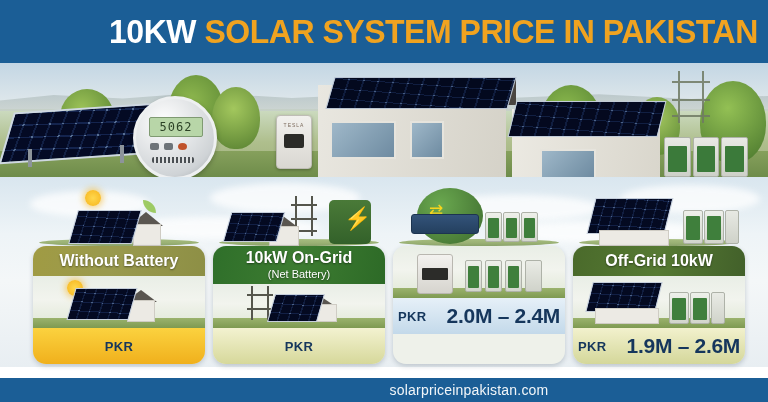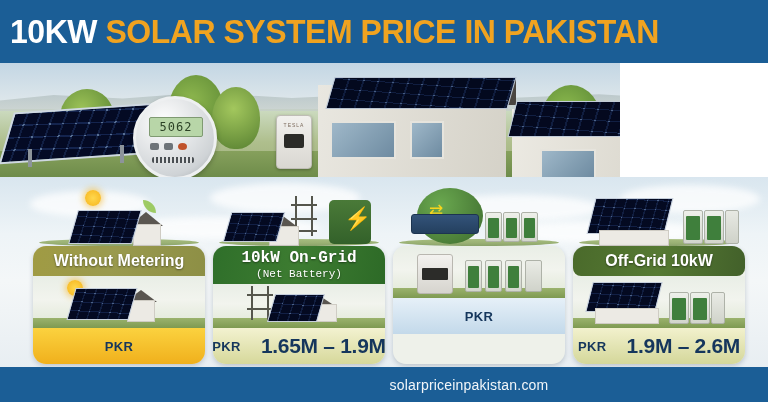--- a/index.html
+++ b/index.html
@@ -7,33 +7,33 @@
 
   .infographic{
     position:relative;width:768px;height:402px;overflow:hidden;
     background:#ffffff;
   }
 
   
   .header-banner{
     position:absolute;left:0;top:0;width:768px;height:63px;
     background:#1b5e96;
-    display:flex;align-items:center;justify-content:flex-start;
+    display:flex;align-items:center;justify-content:flex-end;
   }
   .header-title{
     font-size:33px;font-weight:bold;letter-spacing:-0.5px;
     white-space:nowrap;line-height:1;
     transform:scaleX(0.97);
   }
   .title-kw{color:#ffffff;}
   .title-rest{color:#f0a320;}
 
   
   .hero{
-    position:absolute;left:0;top:63px;width:620px;height:114px;overflow:hidden;
+    position:absolute;left:0;top:63px;width:768px;height:114px;overflow:hidden;
     background:linear-gradient(#cfe0ea 0%,#dfe9ef 22%,#cddcc2 40%,#aebe8c 70%,#9fb07c 100%);
   }
   .hero-sky{
     position:absolute;left:0;top:0;width:768px;height:46px;
     background:linear-gradient(#c3d6e4,#e3eaec);
   }
   .hero-hills{
     position:absolute;left:0;top:22px;width:768px;height:26px;
     background:linear-gradient(#a9b9bd,#c5ceca);
     clip-path:polygon(0 60%,7% 38%,16% 52%,26% 30%,38% 50%,50% 34%,64% 52%,78% 36%,90% 54%,100% 42%,100% 100%,0 100%);
@@ -186,30 +186,30 @@
   .card-price{
     height:36px;display:flex;align-items:center;justify-content:center;gap:20px;
     color:#15365c;
   }
   .price-label{font-size:13px;font-weight:700;letter-spacing:.4px;}
   .price-value{font-size:21px;font-weight:700;letter-spacing:-.3px;white-space:nowrap;}
 
   
   .c1 .card-head{background:linear-gradient(100deg,#a09b43,#9a9a4e 45%,#8d8f45);}
   .c1 .card-price{background:linear-gradient(#fbd23f,#f0b01c);}
-  .c2 .card-head{background:linear-gradient(100deg,#2f6f2a,#3d7c31 50%,#2d6a27);font-family:Liberation Mono, monospace;}
+  .c2 .card-head{background:linear-gradient(100deg,#2f6f2a,#3d7c31 50%,#2d6a27);}
   .c2 .card-price{background:linear-gradient(#f3f2d0,#d6d89a);}
   .c3 .card-head{background:linear-gradient(100deg,#2f6fae,#4486c2 50%,#2f6fa8);}
   .c3 .card-price{background:linear-gradient(#e6f0f8,#c3d9ea);}
-  .c4 .card-head{background:linear-gradient(100deg,#4a6a2b,#567a33 50%,#42602a);border-radius:8px;}
+  .c4 .card-head{background:linear-gradient(100deg,#4a6a2b,#567a33 50%,#42602a);}
   .c4 .card-price{background:linear-gradient(#f2f1cd,#d4d79a);}
 
   
   .footer{
-    position:absolute;left:0;bottom:0;width:768px;height:35px;
+    position:absolute;left:0;bottom:0;width:768px;height:24px;
     background:#1b5e96;display:flex;align-items:center;justify-content:center;
   }
   .footer-text{color:#f2f6f9;font-size:14px;letter-spacing:.2px;margin-left:170px;}
 </style>
 </head>
 <body>
 
 <div class="infographic">
 
   <div class="header-banner">
@@ -323,21 +323,21 @@
           <i></i>
         </div>
       <div class="mini-batt" style="left:152px;top:24px;width:12px;height:32px;background:linear-gradient(#e7e9e3,#cfd2c9);"></div>
     </div>
   </div>
 
   <div class="cards">
 
     <div class="card c1" style="left:33px;">
       <div class="card-head">
-        <div class="card-title">Without Metering</div>
+        <div class="card-title">Without Battery</div>
       </div>
       <div class="card-art">
         <div class="soil"></div>
         <div class="sun" style="left:34px;top:4px;"></div>
         <div class="mini-roof" style="left:92px;top:14px;width:32px;height:12px;clip-path:polygon(50% 0,100% 100%,0 100%);background:#5a5650;"></div>
         <div class="mini-house" style="left:94px;top:24px;width:26px;height:20px;"></div>
         <div class="mini-panel" style="left:38px;top:12px;width:60px;height:30px;transform:skewX(-16deg);"></div>
       </div>
       <div class="card-price">
         <span class="price-label">PKR</span>
@@ -351,21 +351,20 @@
       </div>
       <div class="card-art tall-art">
         <div class="soil"></div>
         <div class="tower" style="left:34px;top:2px;height:34px;"></div>
         <div class="mini-roof" style="left:92px;top:12px;width:30px;height:10px;clip-path:polygon(50% 0,100% 100%,0 100%);background:#5a5650;"></div>
         <div class="mini-house" style="left:94px;top:20px;width:28px;height:16px;"></div>
         <div class="mini-panel" style="left:58px;top:10px;width:48px;height:26px;transform:skewX(-16deg);"></div>
       </div>
       <div class="card-price">
         <span class="price-label">PKR</span>
-        <span class="price-value">1.65M – 1.9M</span>
       </div>
     </div>
 
     <div class="card c3" style="left:393px;">
       <div class="card-art">
         <div class="soil"></div>
         <div class="inv-box" style="left:24px;top:8px;width:34px;height:38px;">
             <b></b>
           </div>
         <div class="mini-batt" style="left:72px;top:14px;height:30px;">
@@ -374,20 +373,21 @@
         <div class="mini-batt" style="left:92px;top:14px;height:30px;">
             <i></i>
           </div>
         <div class="mini-batt" style="left:112px;top:14px;height:30px;">
             <i></i>
           </div>
         <div class="mini-batt" style="left:132px;top:14px;height:30px;background:linear-gradient(#e9ebe5,#d0d3ca);"></div>
       </div>
       <div class="card-price">
         <span class="price-label">PKR</span>
+        <span class="price-value">2.0M – 2.4M</span>
       </div>
     </div>
 
     <div class="card c4" style="left:573px;">
       <div class="card-head">
         <div class="card-title">Off-Grid 10kW</div>
       </div>
       <div class="card-art">
         <div class="soil"></div>
         <div class="mini-panel" style="left:16px;top:6px;width:68px;height:28px;transform:skewX(-14deg);"></div>

